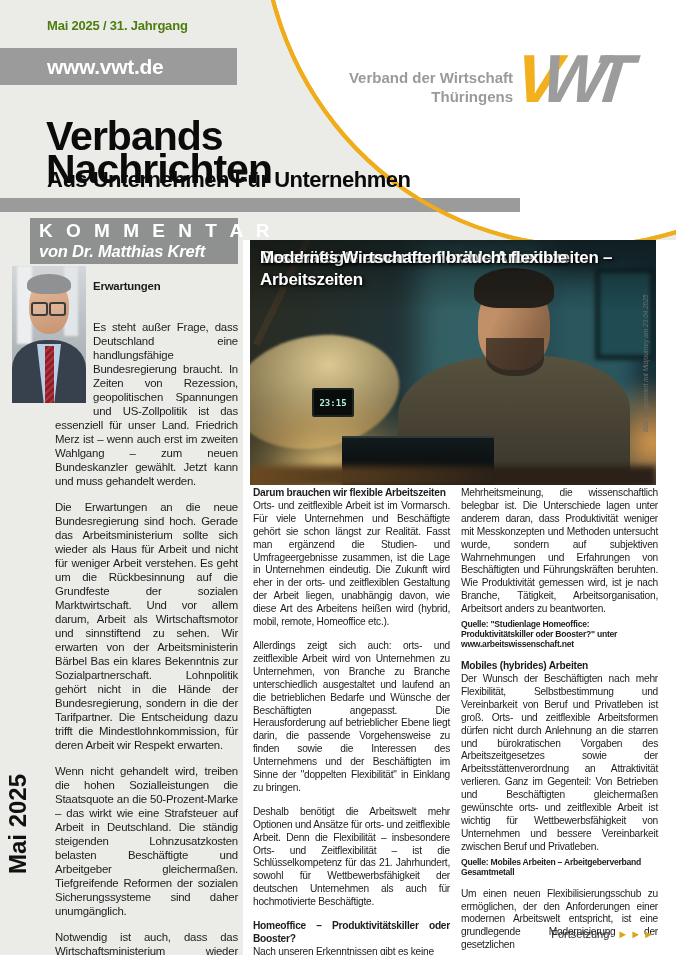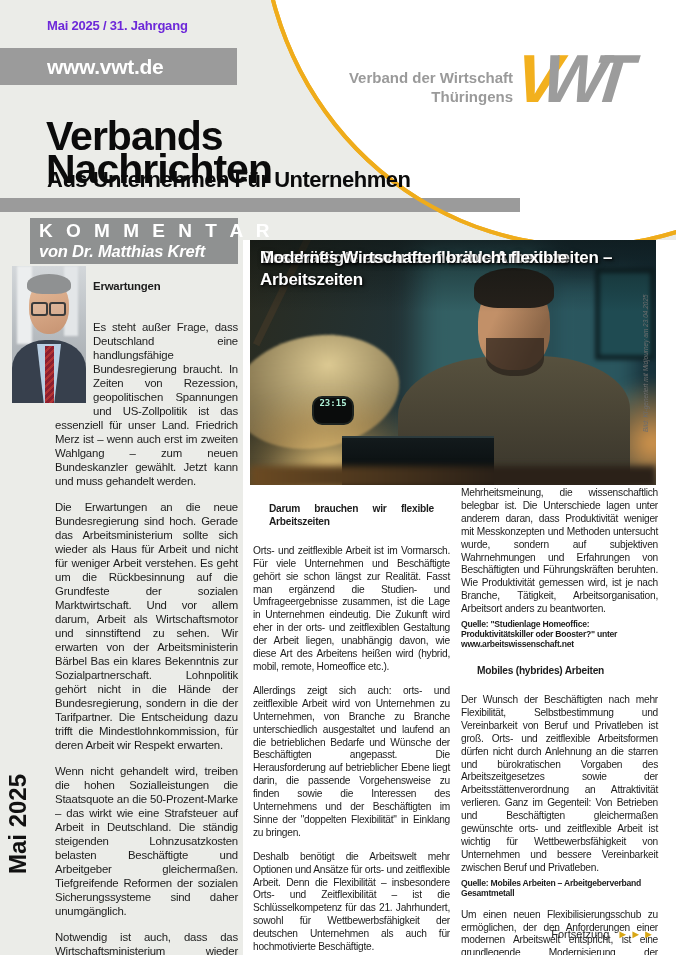--- a/index.html
+++ b/index.html
@@ -11,21 +11,21 @@
   .ellipse-fill{left:260px;top:-420px;width:640px;height:660px;border-radius:50%;
     background:#ffffff;border:4px solid #EFAC1B;z-index:1;}
   .gray-strip{left:0;top:198px;width:520px;height:14px;background:#9B9B9B;z-index:2;}
   .ellipse-stroke{left:260px;top:-420px;width:640px;height:660px;border-radius:50%;
     background:transparent;border:4px solid #EFAC1B;z-index:3;}
 
   
   .article-bg{left:243px;top:240px;width:433px;height:715px;background:#ffffff;z-index:2;}
 
   
-  .issue-line{left:47px;top:18px;font-size:13px;font-weight:bold;color:#6d28d9;z-index:4;letter-spacing:-0.2px;}
+  .issue-line{left:47px;top:18px;font-size:13px;font-weight:bold;color:#4d7c0f;z-index:4;letter-spacing:-0.2px;}
   .url-bar{left:0;top:48px;width:237px;height:37px;background:#9B9B9B;z-index:4;}
   .url-text{left:47px;top:55px;font-size:21px;font-weight:bold;color:#fff;z-index:5;letter-spacing:-0.3px;}
   .main-title{left:46px;top:92px;font-size:41px;line-height:33px;font-weight:bold;color:#0b0b0b;
     letter-spacing:-1px;z-index:4;margin-top:28px;}
   .main-title div{white-space:nowrap;}
   .sub-title{left:47px;top:167px;font-size:22px;font-weight:bold;color:#0b0b0b;letter-spacing:-0.5px;z-index:4;white-space:nowrap;}
 
   
   .org-name{left:335px;top:62px;width:178px;text-align:right;font-size:15px;line-height:19px;
     font-weight:bold;color:#9A9A9A;z-index:4;margin-top:6px;}
@@ -81,35 +81,35 @@
     background:radial-gradient(closest-side,rgba(255,214,130,.95),rgba(255,190,90,.25) 60%,transparent);filter:blur(8px);}
   .ph-body{left:148px;top:116px;width:232px;height:132px;border-radius:45% 40% 0 0;
     background:linear-gradient(180deg,#57513e,#38342a);}
   .ph-head{left:228px;top:40px;width:72px;height:90px;border-radius:46% 46% 42% 42%;
     background:linear-gradient(115deg,#c29068 30%,#8a6547 78%);}
   .ph-hair{left:224px;top:28px;width:80px;height:40px;border-radius:50% 50% 30% 30%;background:#26211b;}
   .ph-beard{left:236px;top:98px;width:58px;height:38px;border-radius:0 0 45% 45%;background:rgba(38,30,24,.7);}
   .ph-laptop{left:92px;top:196px;width:152px;height:52px;background:linear-gradient(180deg,#131a1c,#05090a);
     border-top:2px solid #2c3a3c;}
   .ph-table{left:0;top:226px;width:406px;height:22px;background:linear-gradient(90deg,#6b4a22,#2b2118 60%);filter:blur(3px);}
-  .ph-watch{left:62px;top:156px;width:38px;height:25px;background:#0a0c0c;border:2px solid #1d2320;border-radius:10px;
-    display:flex;justify-content:center;}
+  .ph-watch{left:62px;top:148px;width:38px;height:25px;background:#0a0c0c;border:2px solid #1d2320;border-radius:2px;
+    display:flex;align-items:center;justify-content:center;}
   .ph-watch span{font-family:"DejaVu Sans Mono",monospace;font-size:9px;font-weight:bold;color:#aef0d6;}
   .ph-topshade{left:0;top:0;width:406px;height:72px;background:linear-gradient(180deg,rgba(8,14,14,.55),transparent);}
   .photo-headline{left:10px;top:7px;width:380px;font-size:17px;line-height:22px;font-weight:bold;color:#fff;
     text-shadow:1px 1px 2px rgba(0,0,0,.85),2px 2px 5px rgba(0,0,0,.6);letter-spacing:-0.3px;}
 
   .photo-credit{left:642px;top:432px;width:150px;z-index:5;transform:rotate(-90deg);transform-origin:0 0;
     font-size:6.5px;font-style:italic;color:#6d6d6d;white-space:nowrap;}
 
   
   .columns{left:253px;top:487px;width:405px;z-index:4;display:flex;gap:11px;color:#1c1c1c;}
   .col{width:197px;font-size:10.2px;line-height:12.9px;text-align:justify;letter-spacing:-0.25px;}
   .col p{margin:0 0 11px 0;}
-  .col .h{font-weight:bold;margin:16px;}
+  .col .h{font-weight:bold;margin:0;}
   .col .src{font-size:8.6px;line-height:10px;font-weight:bold;margin:-8px 0 11px 0;text-align:left;}
 
   .continuation{left:430px;top:928px;width:226px;z-index:5;text-align:right;font-size:11px;color:#2a2a2a;}
   .continuation .arrows{color:#D8A613;font-size:11px;letter-spacing:2px;margin-left:8px;font-weight:bold;}
 </style>
 </head>
 <body>
 
 <div id="page">
 

